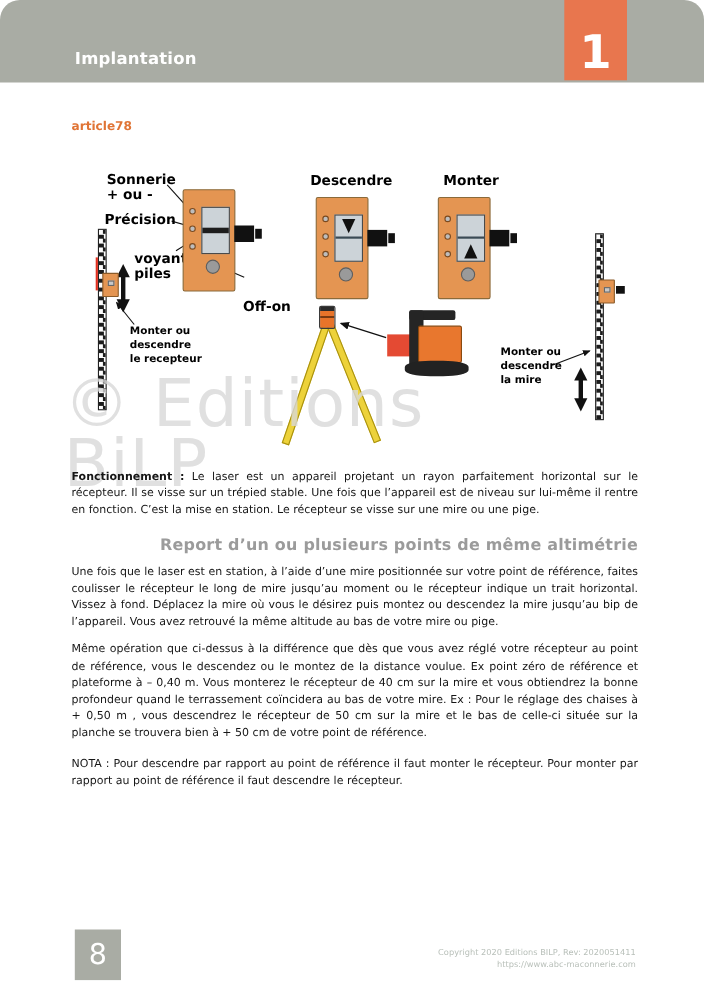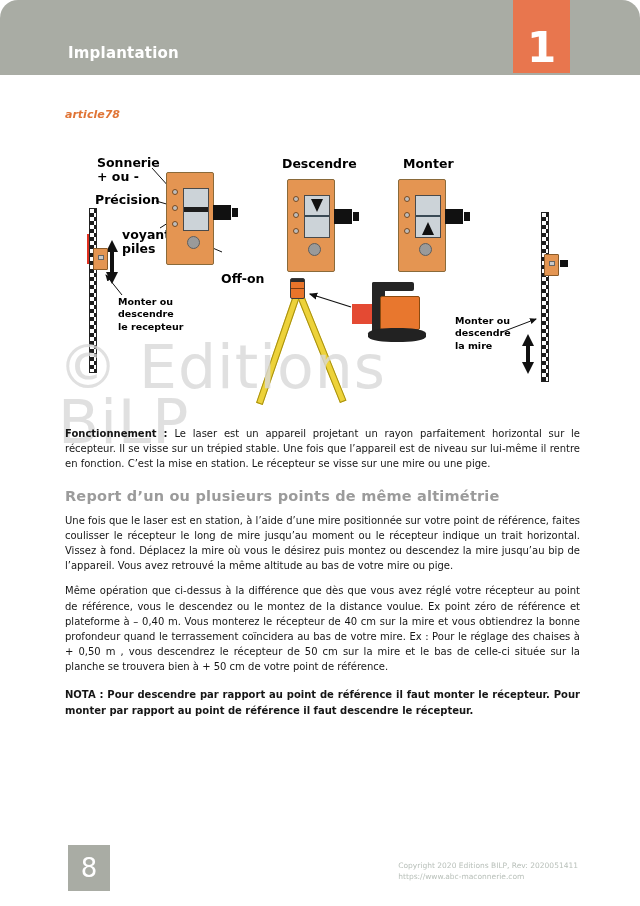--- a/index.html
+++ b/index.html
@@ -30,21 +30,21 @@
     color:#ffffff;font-size:15px;font-weight:bold;letter-spacing:.2px;
   }
   .chapter-box{
     position:absolute;left:513px;top:0;width:57px;height:73px;
     background:var(--accent);
     display:flex;align-items:flex-end;justify-content:center;
   }
   .chapter-num{color:#ffffff;font-size:42px;font-weight:bold;line-height:1;margin-bottom:4px;}
   
   .title-row{
-    position:absolute;left:65px;top:108px;display:flex;align-items:flex-end;gap:24px;font-style:italic;
+    position:absolute;left:65px;top:108px;display:flex;align-items:flex-end;gap:24px;
   }
   .article-ref{color:#e07435;font-size:11px;font-weight:bold;}
   .article-title{color:var(--heading-gray);font-size:24px;font-weight:bold;letter-spacing:.5px;}
   
   .figure{position:absolute;left:60px;top:148px;width:520px;height:274px;z-index:1;}
   .fig-label{position:absolute;color:#000;font-weight:bold;font-size:12.5px;line-height:1.15;white-space:pre-line;}
   .fig-label.small{font-size:9.5px;line-height:1.3;}
   .fig-label.big{font-size:14.5px;}
   .mire{
     position:absolute;width:8px;
@@ -101,32 +101,32 @@
     pointer-events:none;white-space:pre-line;
   }
   
   .content{
     position:absolute;left:65px;top:426px;width:515px;z-index:3;
     color:var(--text-dark);font-size:10px;line-height:1.52;text-align:justify;
   }
   .content p{margin-bottom:10px;}
   .content h2{
     color:var(--heading-gray);font-size:14.5px;font-weight:bold;
-    margin:13px 0 6px 0;text-align:left;letter-spacing:.2px;
-  }
-  .content .nota{font-weight:bold;margin-top:13px;}
+    margin:13px 0 6px 0;text-align:right;letter-spacing:.2px;
+  }
+  .content .nota{font-weight:normal;margin-top:13px;}
   
   .page-box{
     position:absolute;left:68px;top:845px;width:42px;height:46px;
     background:var(--header-gray);
     display:flex;align-items:center;justify-content:center;
   }
   .page-num{color:#ffffff;font-size:26px;font-weight:normal;}
   .copyright{
-    position:absolute;right:62px;top:861px;
+    position:absolute;right:62px;top:861px;text-align:right;
     color:var(--footer-text);font-size:7.5px;line-height:1.4;
   }
   .copyright a{color:var(--footer-text);text-decoration:none;}
 </style>
 </head>
 <body>
 
 <div class="header">
   <div class="header-title">Implantation</div>
   <div class="chapter-box">

